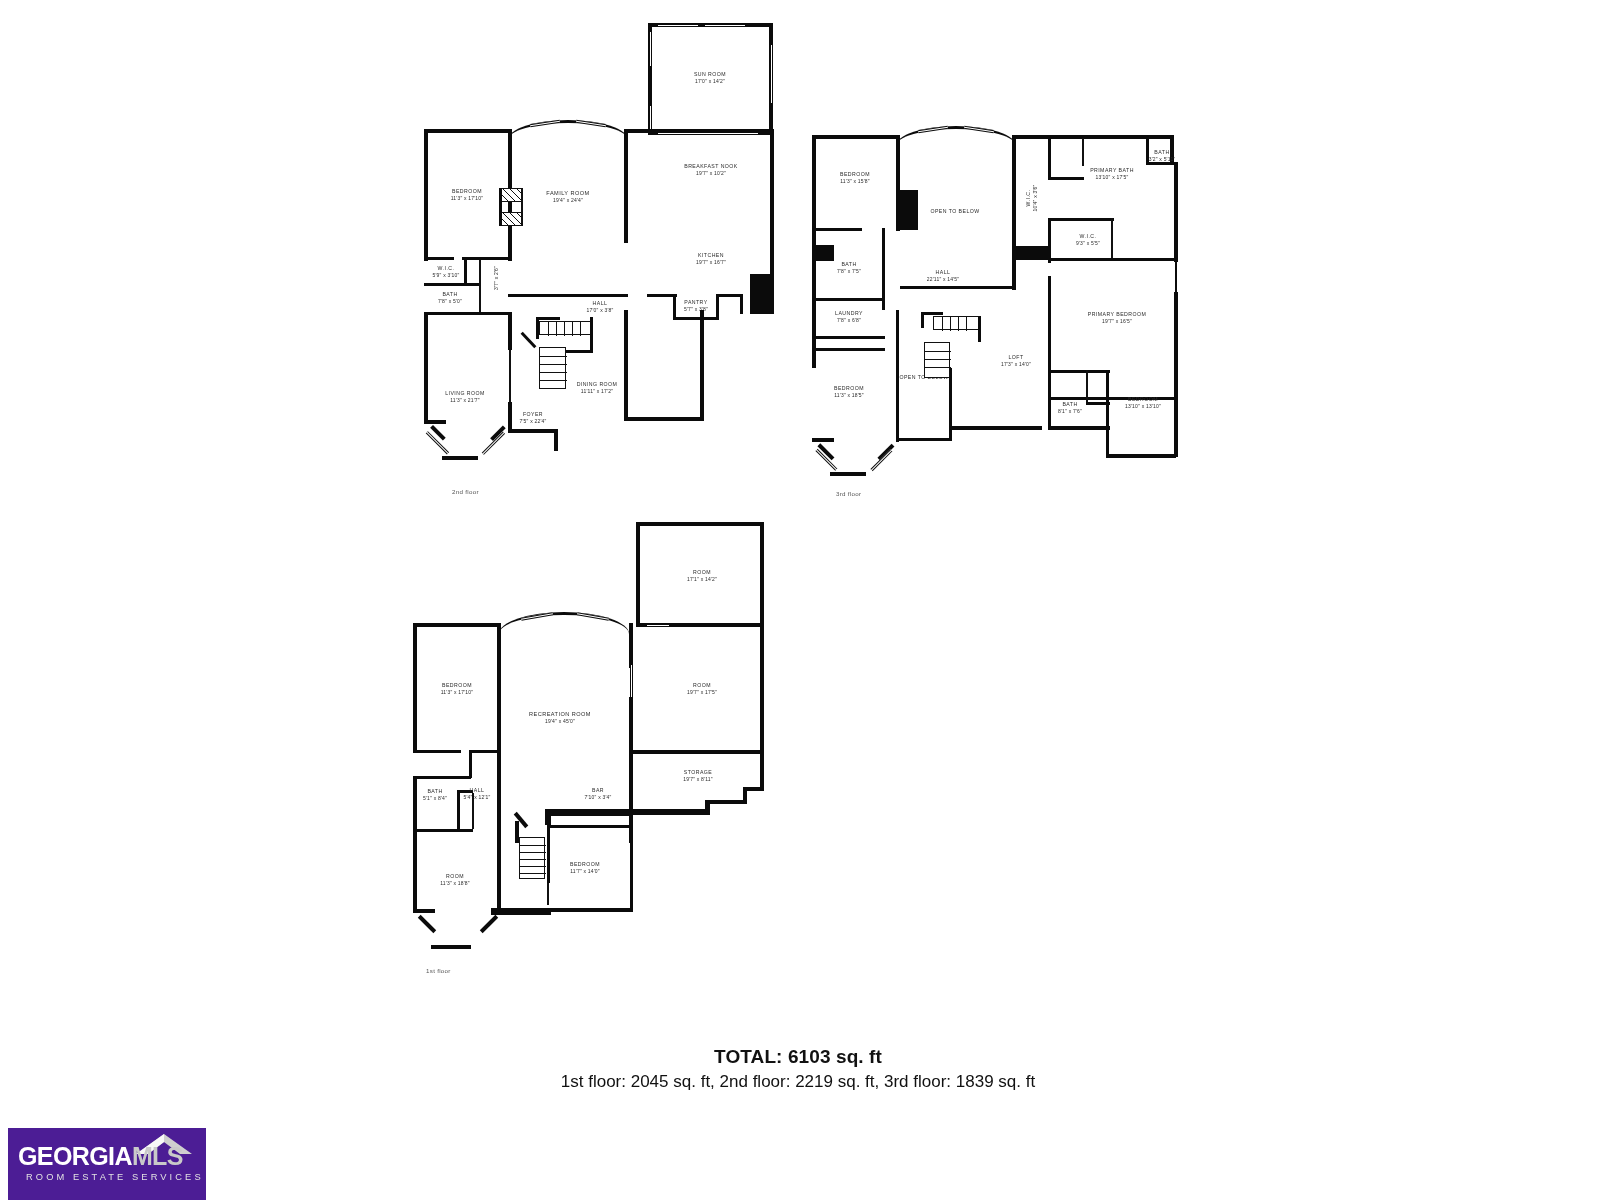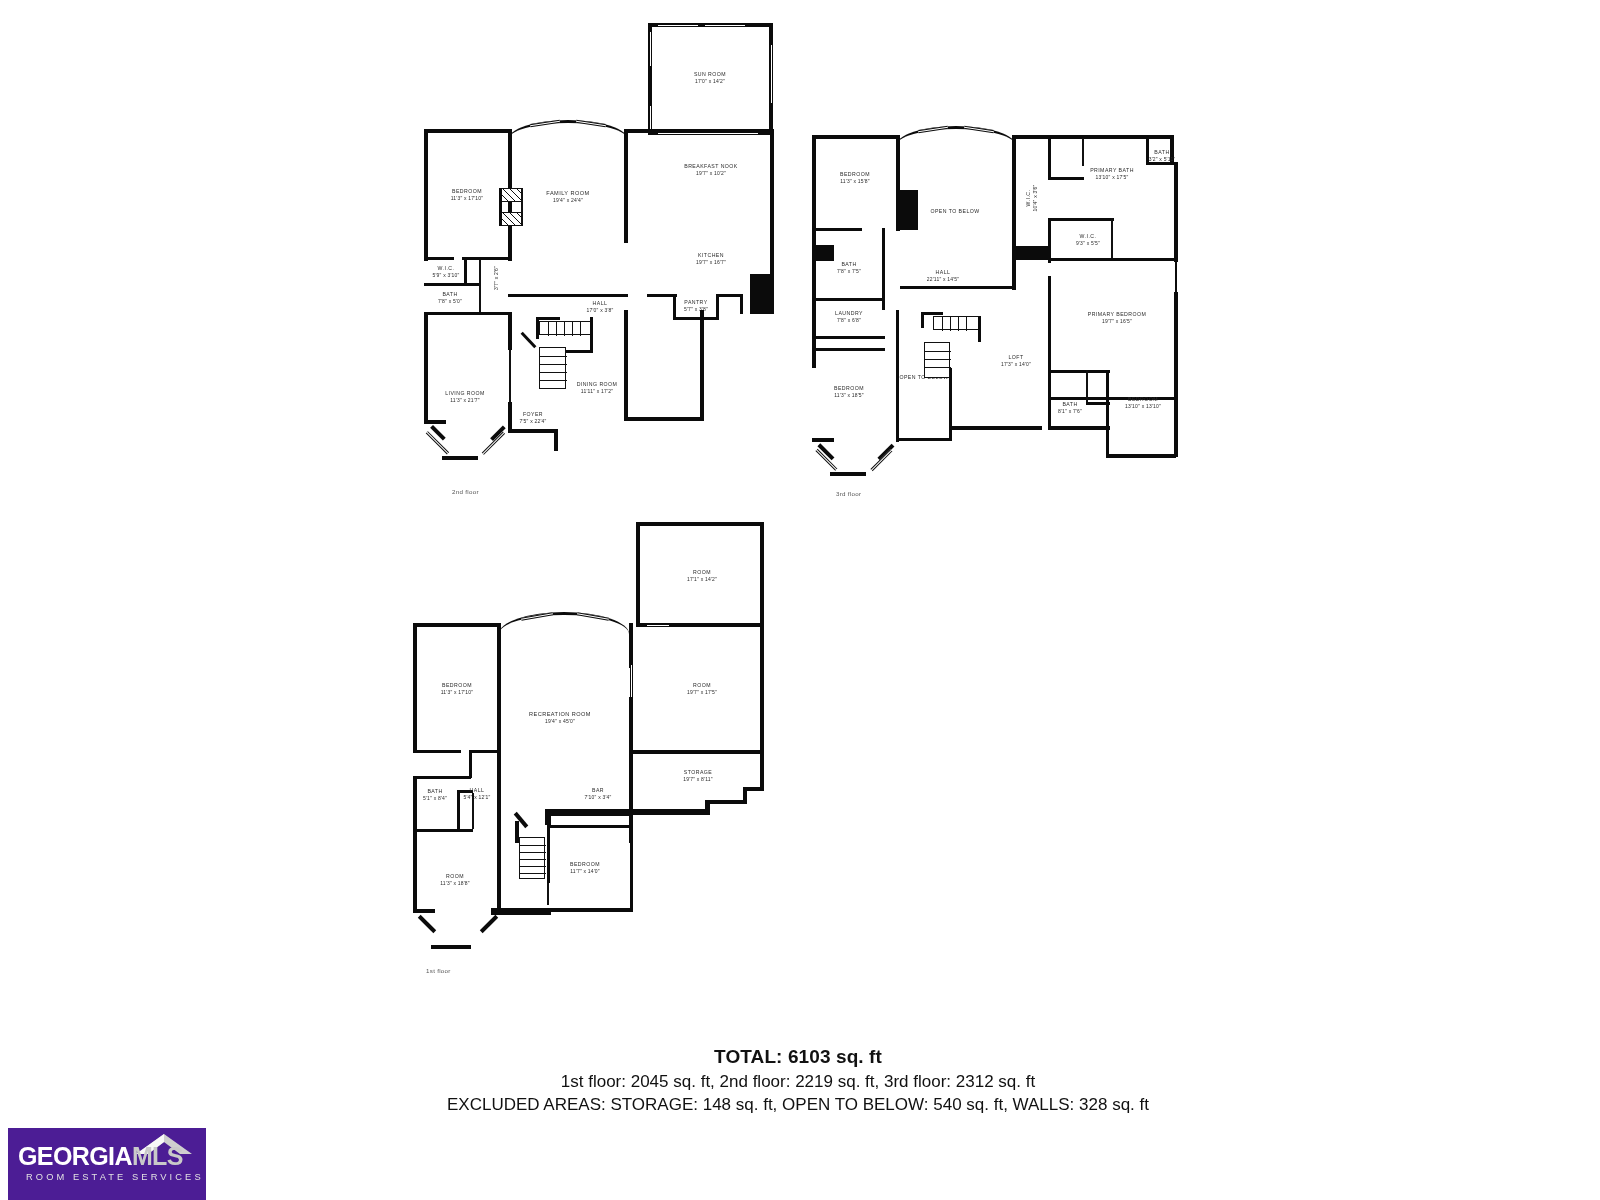--- a/index.html
+++ b/index.html
@@ -468,22 +468,21 @@
     <div class="tread" style="left:0;top:35px;width:26px;height:1px;"></div>
   </div>
   <div class="w" style="left:120px;top:316px;width:4px;height:22px;"></div>
   <div class="w" style="left:124px;top:306px;width:4px;height:18px;transform:rotate(-40deg);"></div>
 
   <div class="floor-tag" style="left:31px;top:462px;">1st floor</div>
 </div>
 
 <div id="footer">
   <div class="total">TOTAL: 6103 sq. ft</div>
-  <div class="line2">1st floor: 2045 sq. ft, 2nd floor: 2219 sq. ft, 3rd floor: 2312 sq. ft</div>
-  <div class="line3">EXCLUDED AREAS: STORAGE: 148 sq. ft, OPEN TO BELOW: 540 sq. ft, WALLS: 328 sq. ft</div>
+  <div class="line2">1st floor: 2045 sq. ft, 2nd floor: 2219 sq. ft, 3rd floor: 1839 sq. ft</div>
 </div>
 
 <div id="logo">
   <svg class="roof" viewBox="0 0 56 26">
     <polygon points="28,1 56,21 44,21 28,9 12,21 0,21" fill="#cfcfcf"></polygon>
     <polygon points="28,1 28,9 12,21 0,21" fill="#ffffff" opacity=".85"></polygon>
   </svg>
   <div class="l1"><span>GEORGIA</span><em>MLS</em></div>
   <div class="l2">ROOM ESTATE SERVICES</div>
 </div>

